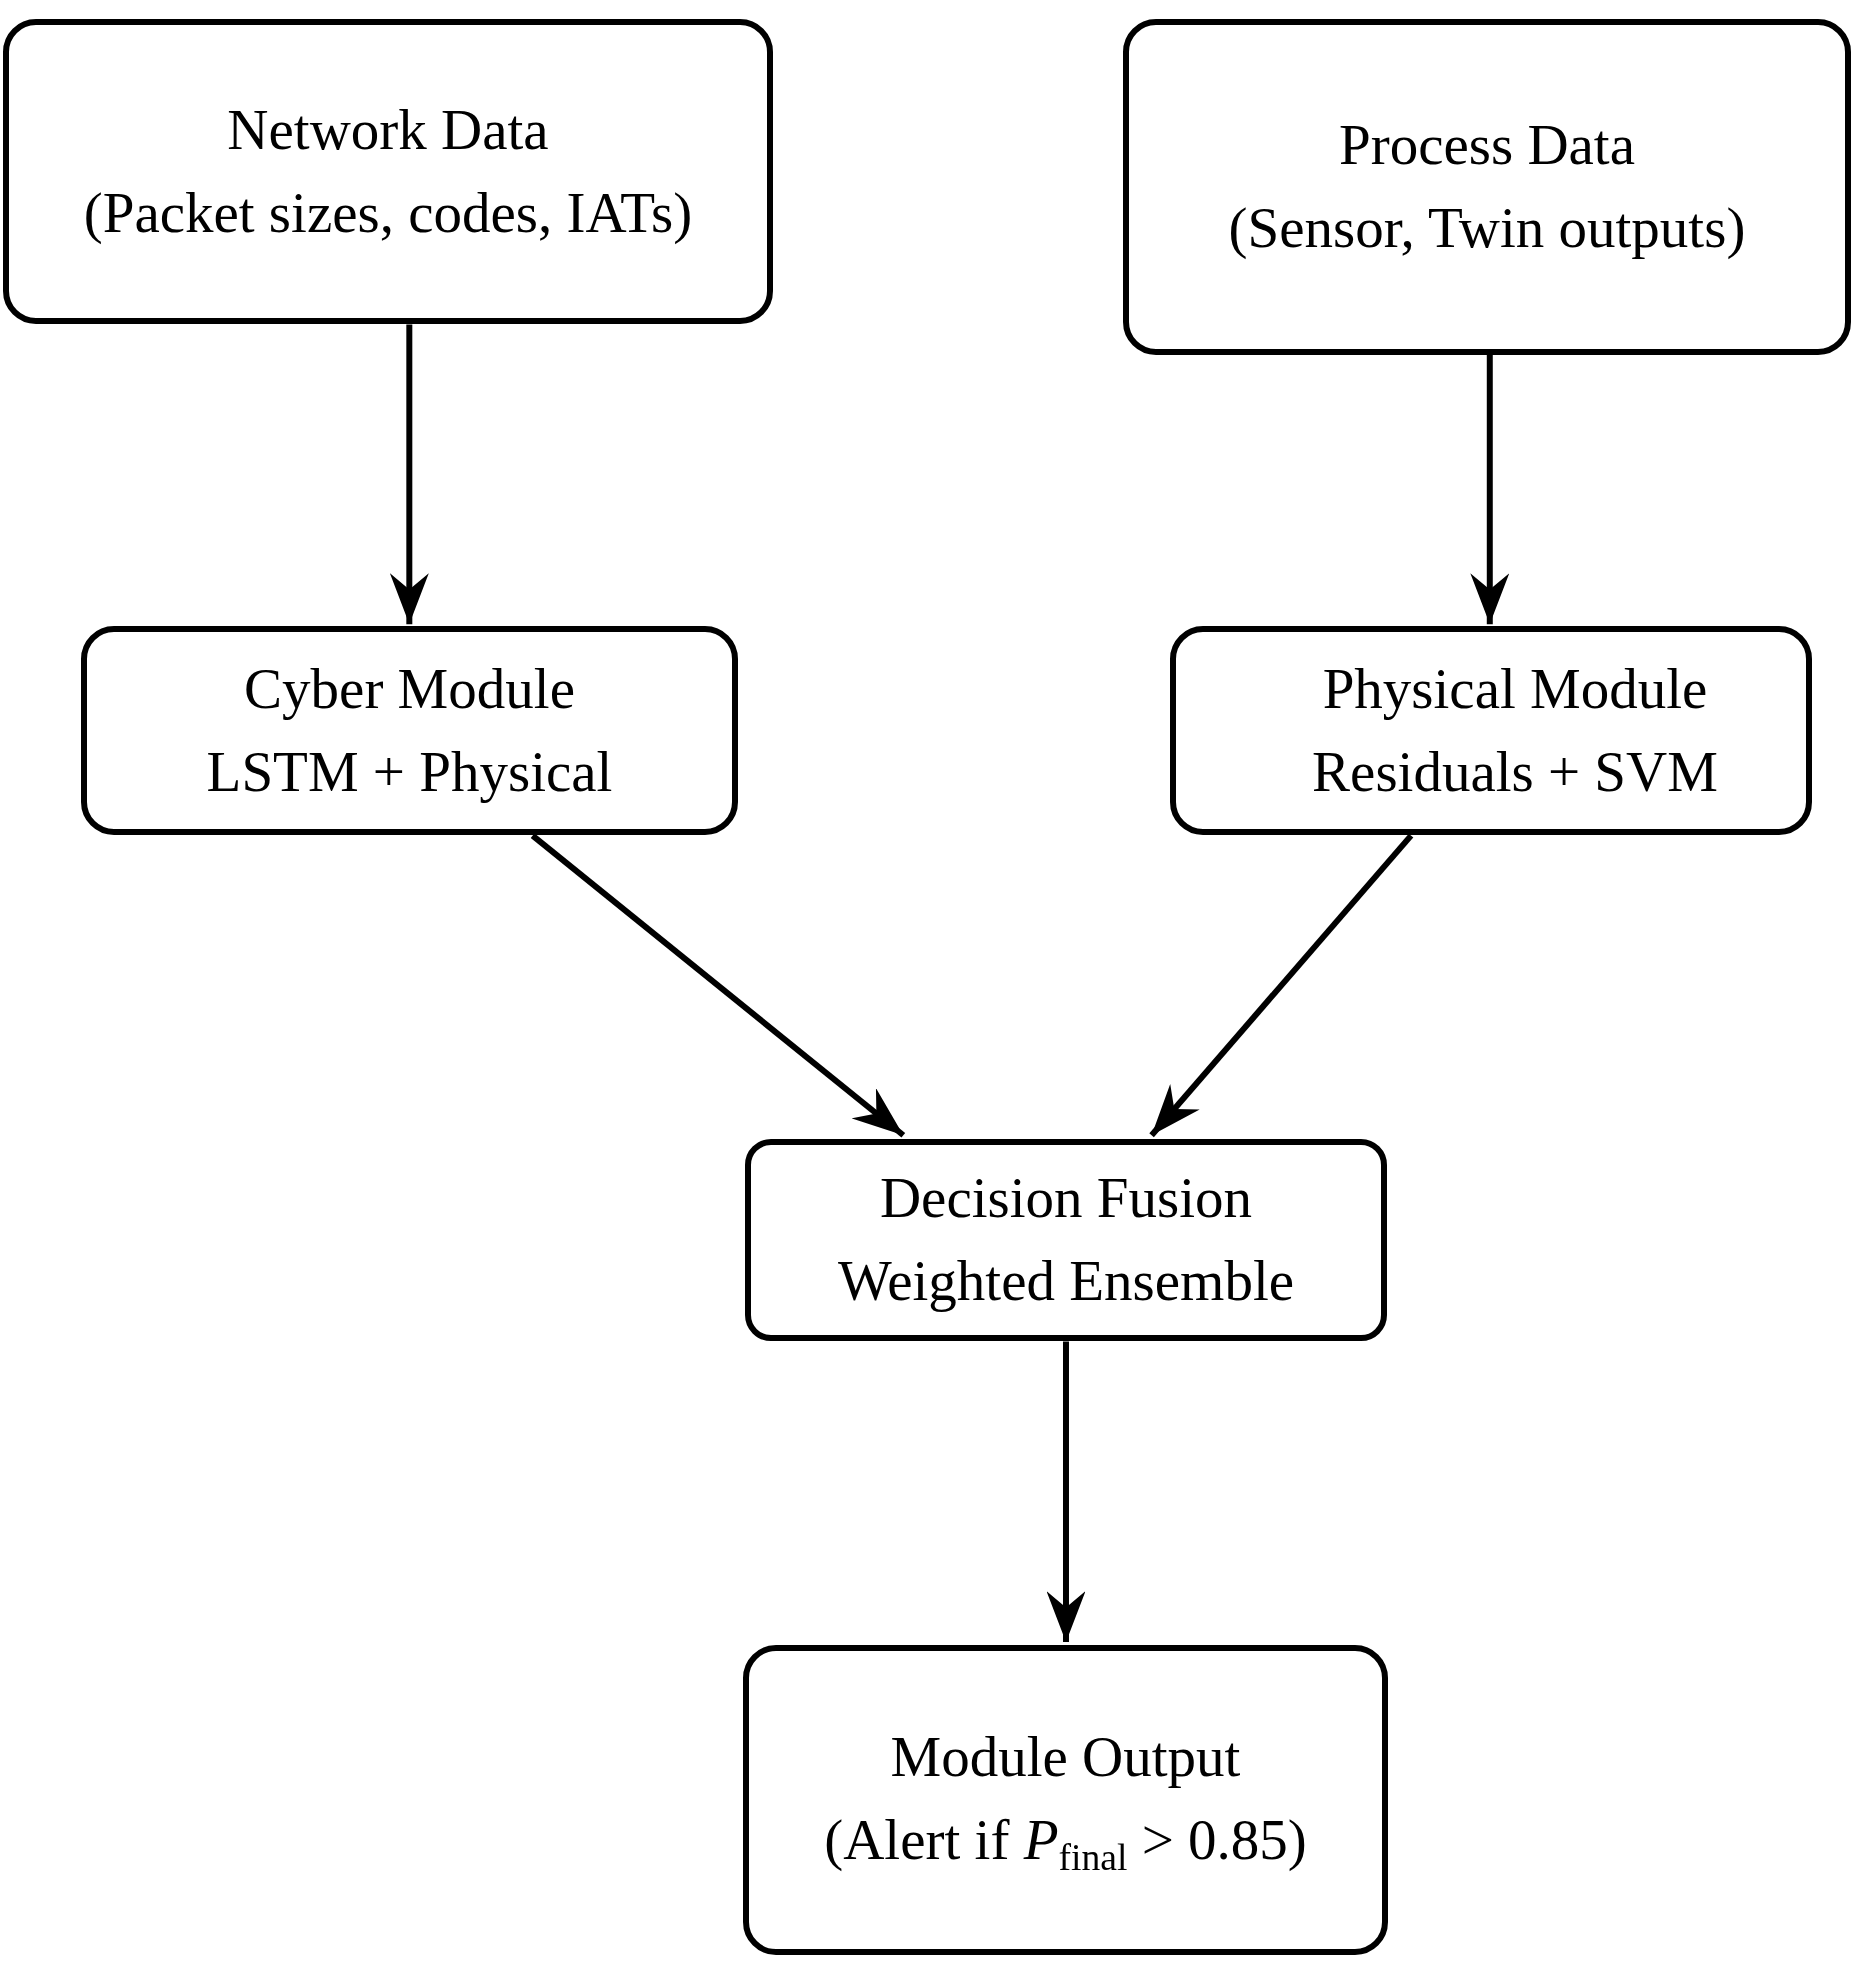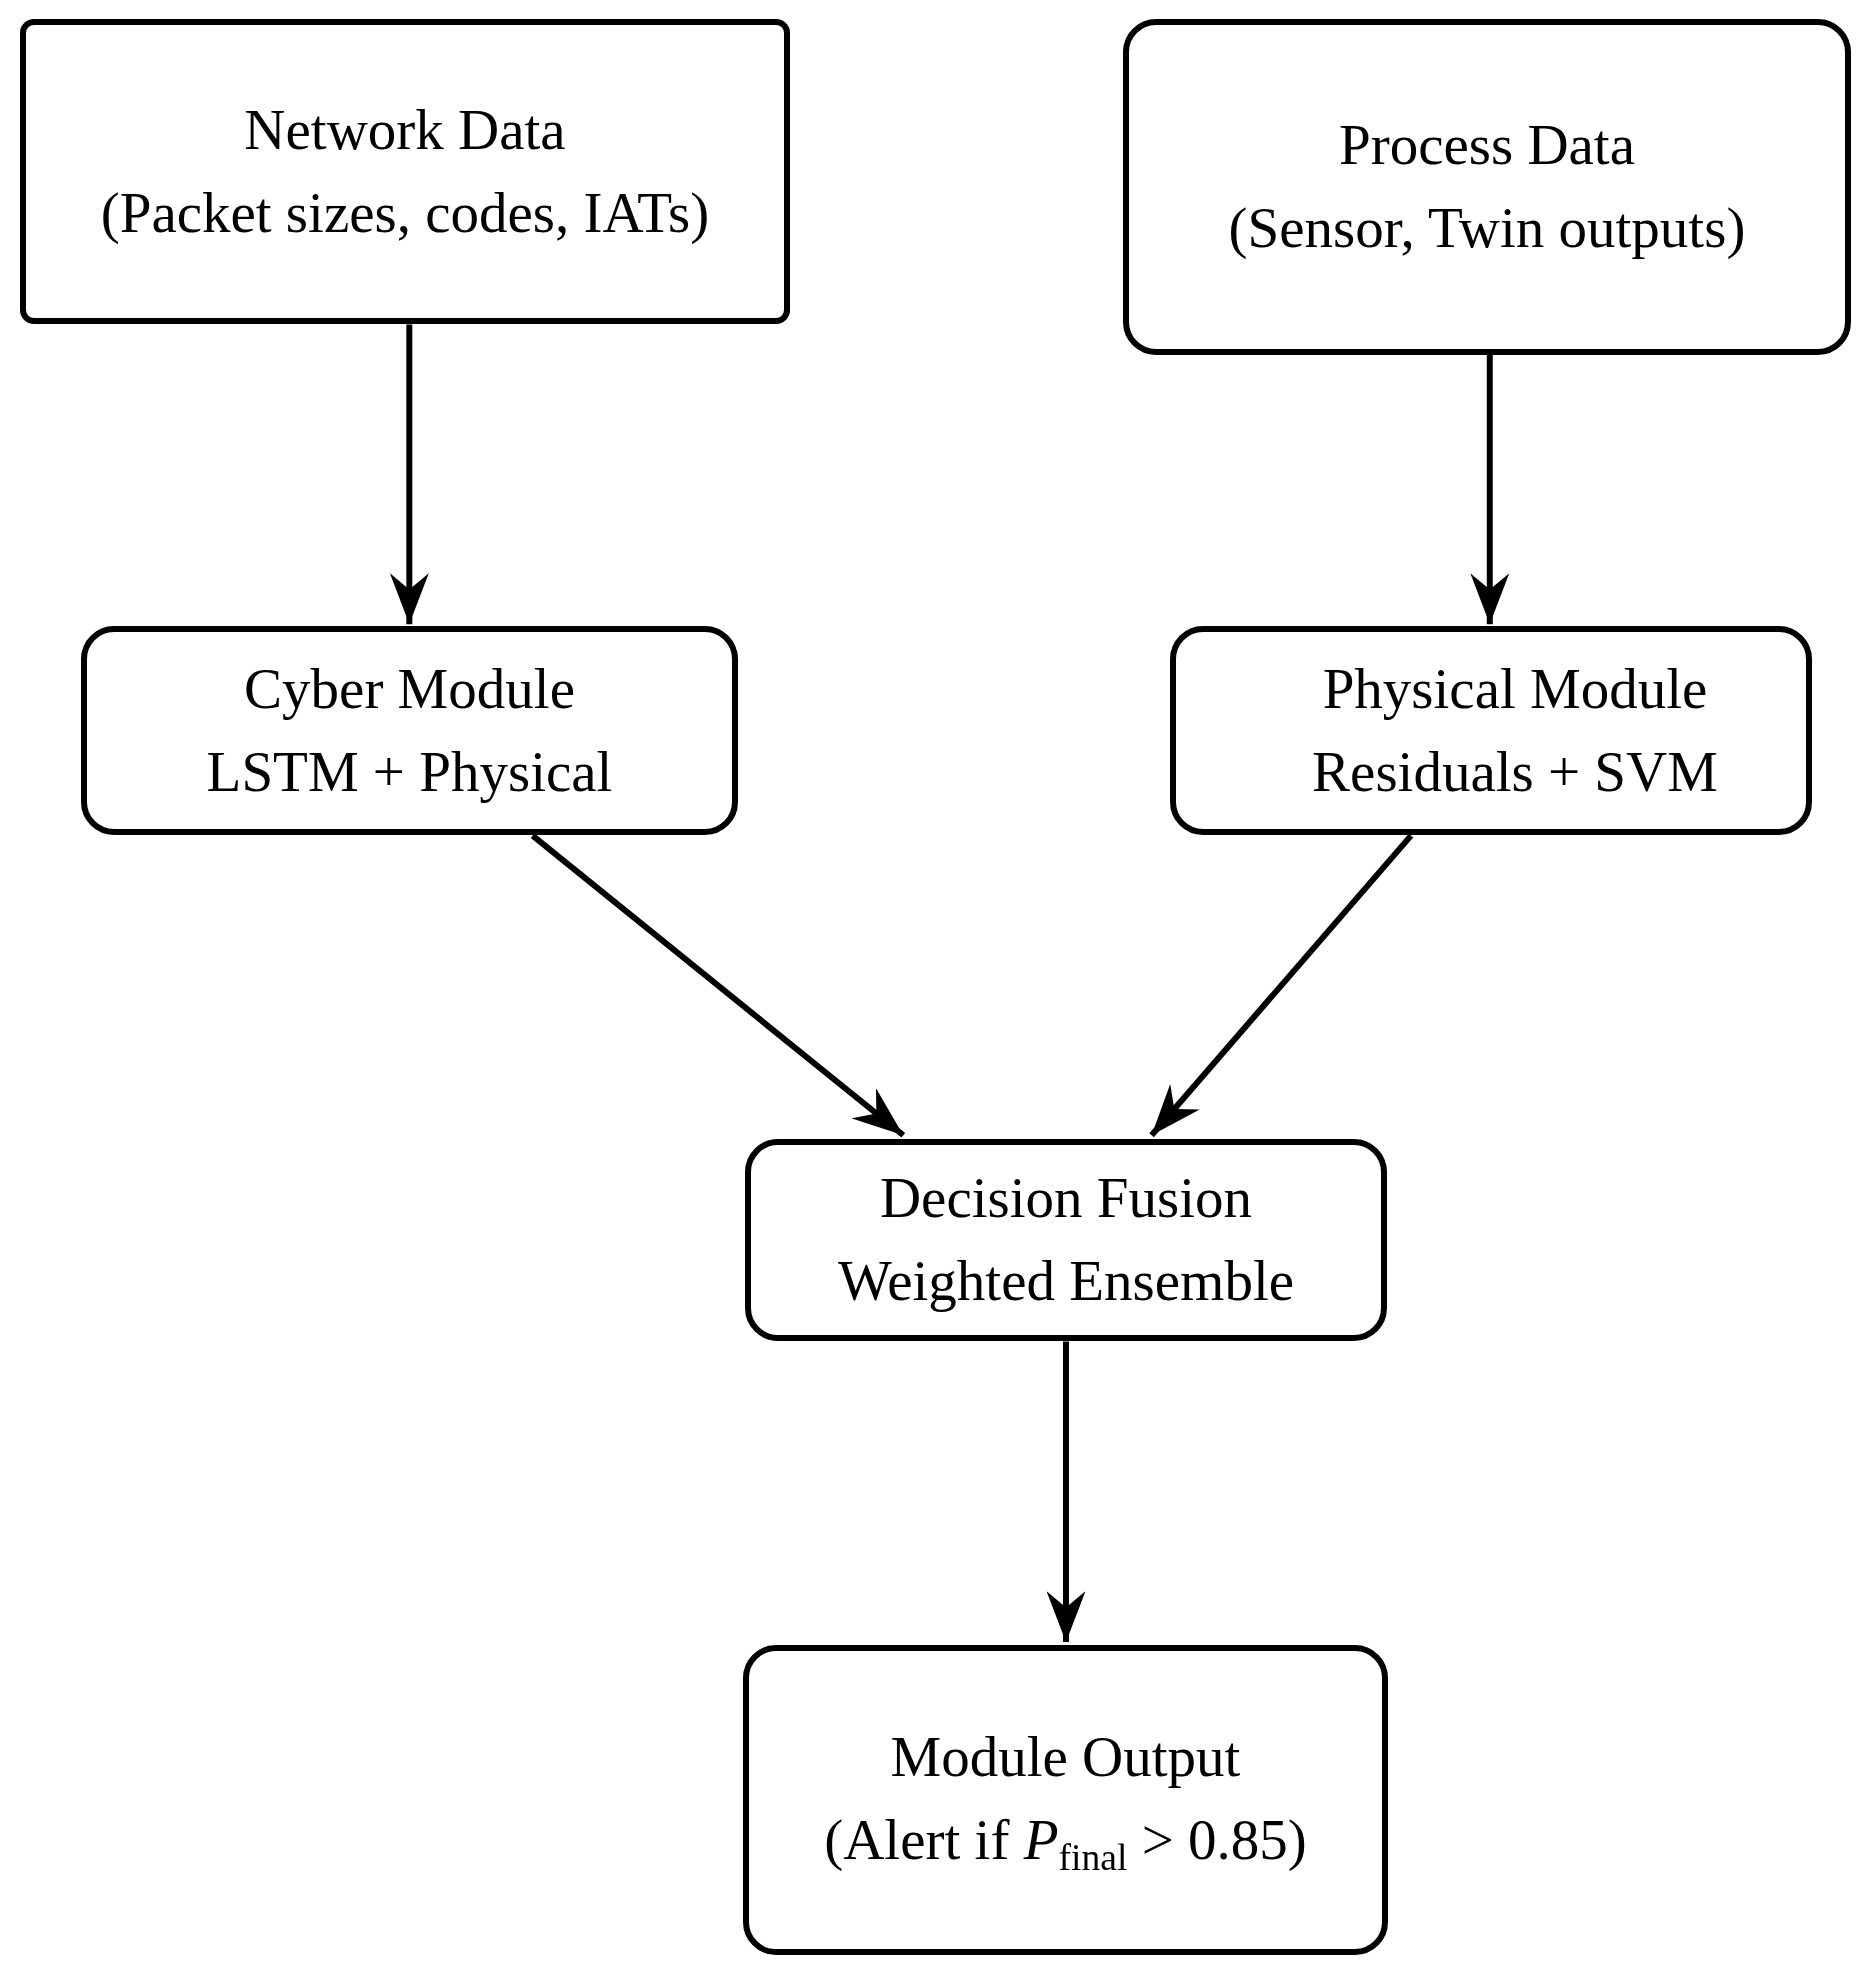--- a/index.html
+++ b/index.html
@@ -31,25 +31,25 @@
     display: flex;
     flex-direction: column;
     justify-content: center;
     align-items: center;
     text-align: center;
     font-size: 57px;
     line-height: 1.45;
     white-space: nowrap;
   }
   
-  #node-network-data    { left: 20px;   top: 19px;   width: 770px; height: 305px; border-radius: 14px; }
+  #node-network-data    { left: 3px;   top: 19px;   width: 770px; height: 305px; }
   #node-process-data    { left: 1123px; top: 19px;   width: 728px; height: 336px; }
   #node-cyber-module    { left: 81px;   top: 626px;  width: 657px; height: 209px; justify-content: center; }
   #node-physical-module { left: 1170px; top: 626px;  width: 642px; height: 209px; padding-left: 48px; }
-  #node-decision-fusion { left: 745px;  top: 1139px; width: 642px; height: 202px; }
+  #node-decision-fusion { left: 745px;  top: 1139px; width: 642px; height: 202px; border-radius: 26px; }
   #node-final-output    { left: 743px;  top: 1645px; width: 645px; height: 310px; }
 
   .math-var { font-style: italic; }
   .math-sub {
     font-size: 0.66em;
     vertical-align: -0.28em;
     letter-spacing: 0;
   }
   .edge-line {
     stroke: #000000;

